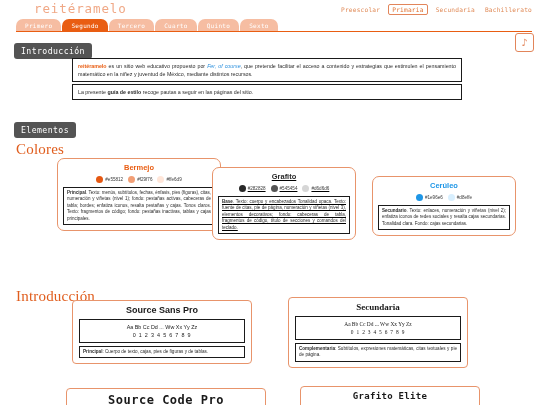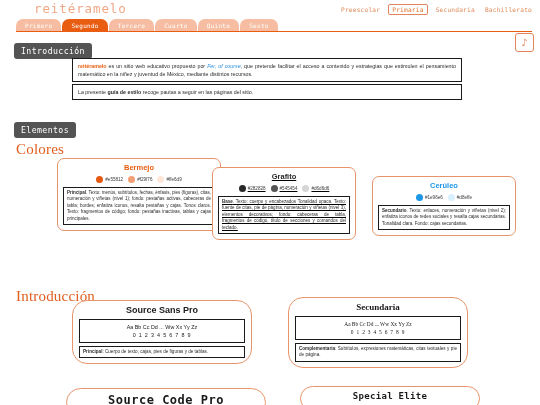--- a/index.html
+++ b/index.html
@@ -124,21 +124,21 @@
   #card-bermejo { left: 57px; top: 158px; width: 164px; }
   #card-bermejo .card-title { color: #e95d12; }
   #card-grafito { left: 212px; top: 167px; width: 144px; text-decoration: underline; }
   #card-grafito .card-title { color: #282828; }
   #card-ceruleo { left: 372px; top: 176px; width: 144px; }
   #card-ceruleo .card-title { color: #1e96e6; }
 
   
   .tcard {
     position: absolute;
-    border: 1px solid #e8946b; border-radius: 15px;
+    border: 1px solid #e8946b; border-radius: 4px;
     background: #fff; padding: 4px 6px 5px 6px;
   }
   .tcard-title { text-align:center; font-size: 9px; font-weight: bold; color:#1a1a1a; margin-bottom: 4px;}
   .sample-box {
     border: 1px solid #1a1a1a; padding: 3px 2px;
     text-align: center; margin-bottom: 3px;
   }
   .sample-alpha { font-size: 5.4px; line-height: 8px; color:#1a1a1a;}
   .sample-num { font-size: 5.4px; line-height: 8px; letter-spacing: .8px; color:#1a1a1a;}
   .use-box {
@@ -286,16 +286,16 @@
     <div class="use-box">
       <span class="bold">Complementaria</span><span>: Subtítulos, expresiones matemáticas, citas textuales y pie de página.</span>
     </div>
   </div>
 
   <div class="tcard" id="tc-code">
     <div class="tcard-title">Source Code Pro</div>
   </div>
 
   <div class="tcard" id="tc-elite">
-    <div class="tcard-title">Special Elite</div>
+    <div class="tcard-title">Grafito Elite</div>
   </div>
 
 </div>
 
 </body></html>

